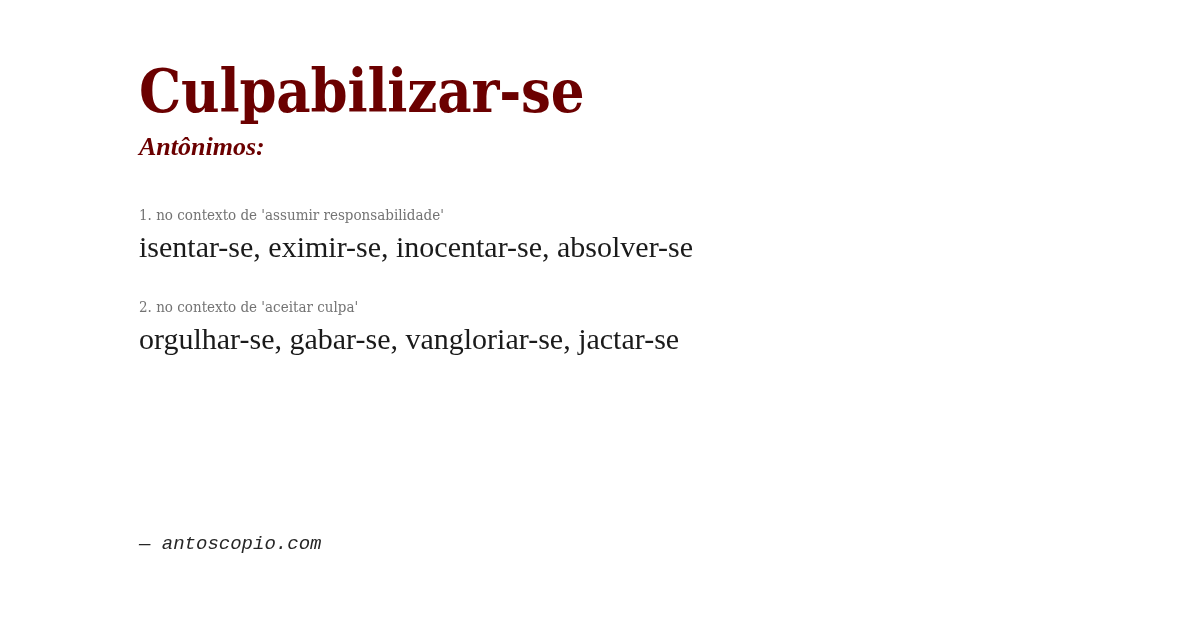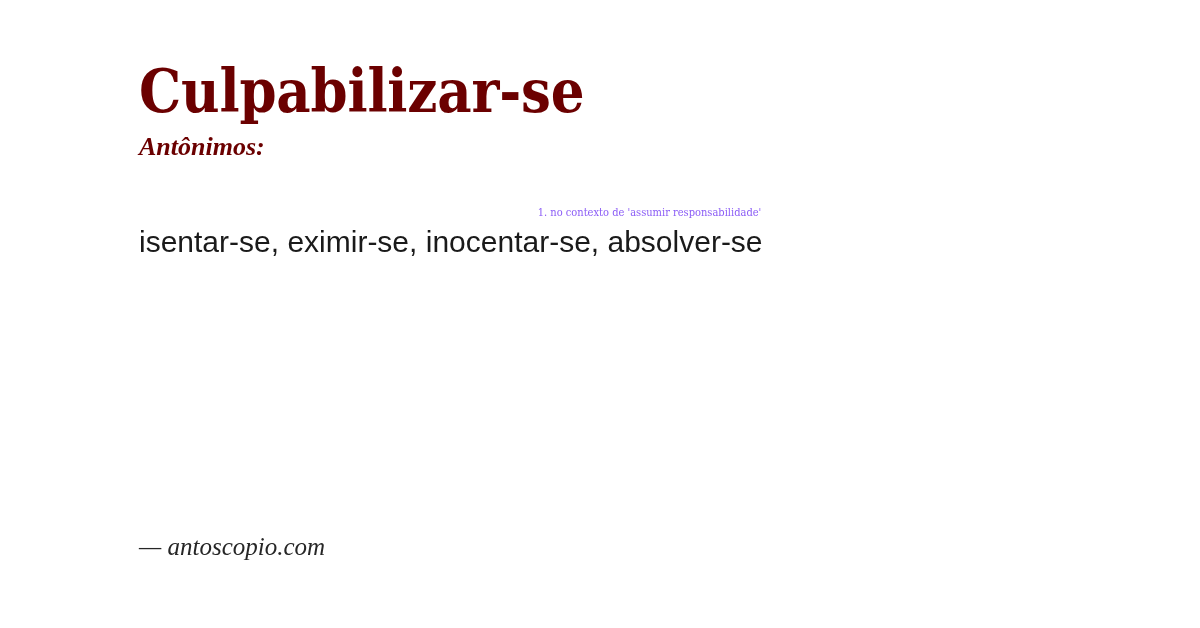--- a/index.html
+++ b/index.html
@@ -64,48 +64,47 @@
 
   .sense {
     margin-bottom: 32px;
   }
   .sense:last-child {
     margin-bottom: 0;
   }
 
   .sense-label {
     font-family: "DejaVu Serif Condensed", "DejaVu Serif", "Liberation Serif", serif;
-    font-size: 11px;
+    font-size: 15px;
     font-weight: normal;
     line-height: 1.25;
-    color: #8b5cf6;
+    color: #737373;
     white-space: nowrap;
-    text-align: center;
   }
 
   .sense-words {
-    font-family: Liberation Sans, sans-serif;
+    font-family: Liberation Serif, serif;
     font-size: 30px;
     font-weight: normal;
     line-height: 1.3;
     color: #1a1a1a;
     margin-top: 2px;
     white-space: nowrap;
   }
 
   
   #footer {
     position: absolute;
     left: 139px;
     top: 533px;
   }
 
   #source {
-    font-family: Liberation Serif, serif;
-    font-size: 25px;
+    font-family: Liberation Mono, monospace;
+    font-size: 19px;
     font-style: italic;
     color: #262626;
     white-space: nowrap;
   }
 </style>
 </head>
 <body>
 
 <div id="card">
 
@@ -114,20 +113,24 @@
     <div id="subtitle">Antônimos:</div>
   </div>
 
   <div id="senses">
 
     <div class="sense">
       <div class="sense-label">1. no contexto de 'assumir responsabilidade'</div>
       <div class="sense-words">isentar-se, eximir-se, inocentar-se, absolver-se</div>
     </div>
 
+    <div class="sense">
+      <div class="sense-label">2. no contexto de 'aceitar culpa'</div>
+      <div class="sense-words">orgulhar-se, gabar-se, vangloriar-se, jactar-se</div>
+    </div>
 
 
   </div>
 
   <div id="footer">
     <div id="source">— antoscopio.com</div>
   </div>
 
 </div>
 

